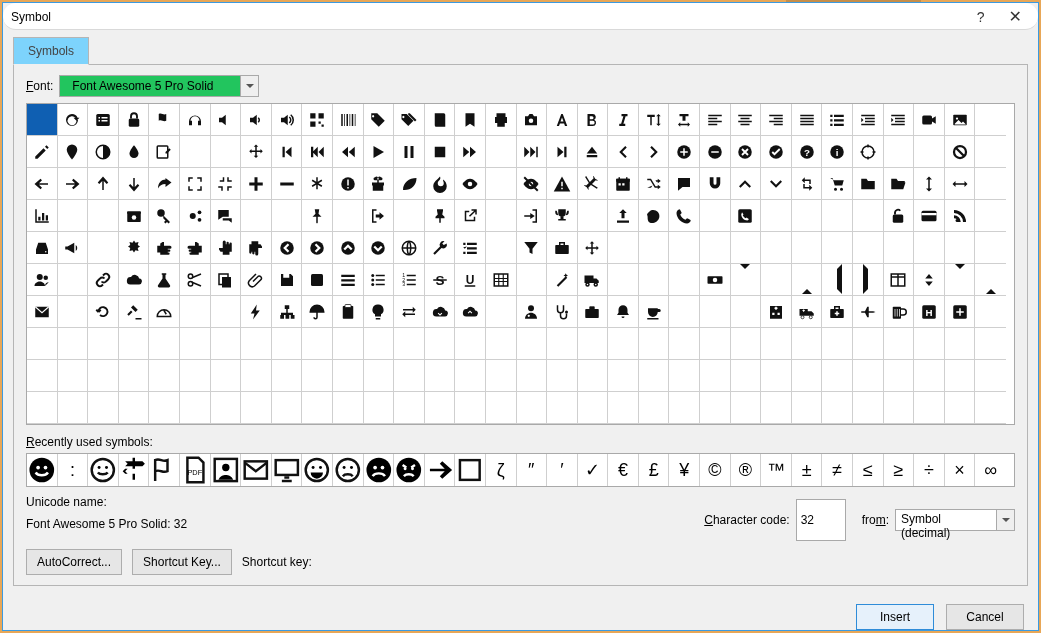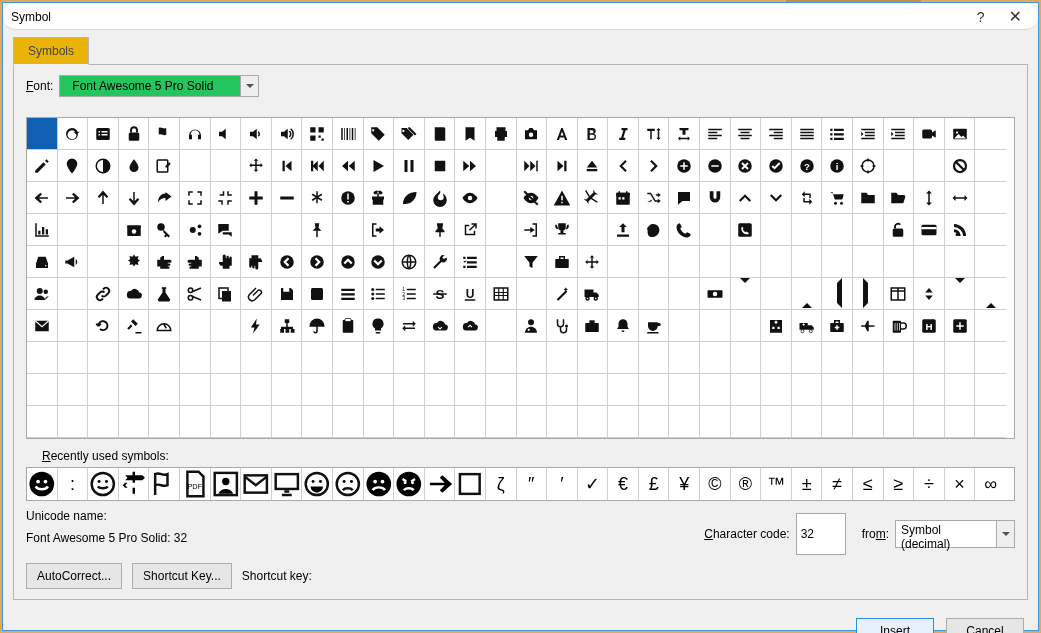--- a/index.html
+++ b/index.html
@@ -26,32 +26,32 @@
   .tabrow {
     display:flex; align-items:flex-end;
     padding: 6px 10px 0 10px;
   }
   .tab {
     font-size: 12px; padding:6px 14px 6px 14px;
     border:1px solid transparent;
     color:#444; cursor:default; position:relative; top:1px;
   }
   .tab.active {
-    background:#eab308;
+    background:#7dd3fc;
     border:1px solid #b5b5b5;
     border-bottom:1px solid #f0f0f0;
   }
   .tabpanel {
     border:1px solid #b5b5b5;
     margin: 0 10px 8px 10px;
     padding: 10px 12px 10px 12px;
     flex:1; background:#f0f0f0;
     display:flex; flex-direction:column;
   }
-  .fontline { display:flex; align-items:center; gap:6px; margin-bottom:20px;}
+  .fontline { display:flex; align-items:center; gap:6px; margin-bottom:6px;}
   .fontline label { font-size:12px;}
   .fontline label u { text-decoration: underline;}
   .combo {
     display:flex; height:22px; border:1px solid #a9a9a9; background:#fff; width:200px;
   }
   .combo input {
     flex:1; border:none; outline:none; font-size:12px; padding:2px 5px;
     background:#cfe7fb;
   }
   .combo::selection, .combo input::selection { background:#2e82d6; color:#fff;}
@@ -67,21 +67,21 @@
   .grid-row { display:flex; }
   .cell {
     width:30.6px; height:32px;
     border-right:1px solid #cfcfcf; border-bottom:1px solid #cfcfcf;
     display:flex; align-items:center; justify-content:center;
     font-size:18px; color:#111; cursor:default; user-select:none;
   }
   .cell:last-child { border-right:none;}
   .cell.selected { background:#0f5fb2;}
   .cell svg { width:18px; height:18px; fill:#111;}
-  .section-label { font-size:12px; margin:10px 0 4px 16px;}
+  .section-label { font-size:12px; margin:10px 0 4px 0;}
   .recent {
     display:flex; border:1px solid #a9a9a9; background:#fff;
     width:100%;
   }
   .rcell {
     width:30.6px; height:32px;
     border-right:1px solid #cfcfcf;
     display:flex; align-items:center; justify-content:center;
     font-size:18px;
   }
@@ -89,21 +89,21 @@
   .below { display:flex; justify-content:space-between; align-items:flex-start; margin-top:8px;}
   .below-left { font-size:12px; display:flex; flex-direction:column; gap:8px;}
   .below-right { display:flex; align-items:center; gap:6px; font-size:12px;}
   .ccode-input { width:50px; height:22px; border:1px solid #a9a9a9; padding:20px 4px; font-size:12px;}
   .btnrow { display:flex; gap:10px; margin-top:10px; align-items:center;}
   .btn {
     min-width:82px; height:26px; border:1px solid #adadad; background:#e6e6e6;
     font-size:12px; padding:0 10px; cursor:default;
     display:flex; align-items:center; justify-content:center;
   }
-  .from-combo { display:flex; height:28px; border:1px solid #a9a9a9; background:#fff; width:120px;}
+  .from-combo { display:flex; height:22px; border:1px solid #a9a9a9; background:#fff; width:120px;}
   .from-combo span{ flex:1; padding:2px 5px; font-size:12px;}
   .from-combo .cbtn{width:18px; border-left:1px solid #a9a9a9; display:flex; align-items:center; justify-content:center; background:#efefef;}
   .from-combo .cbtn::after{content:""; border:4px solid transparent; border-top-color:#555; margin-top:4px;}
   .footer {
     display:flex; justify-content:flex-end; align-items:center; gap:12px;
     padding: 10px 14px;
   }
   .footer .btn { min-width:78px; height:26px;}
   .footer .btn.primary { border:1px solid #2f8cd8; background:#e6f1fb;}
   .tri-up::before{content:""; border:5px solid transparent; border-bottom-color:#111;}

